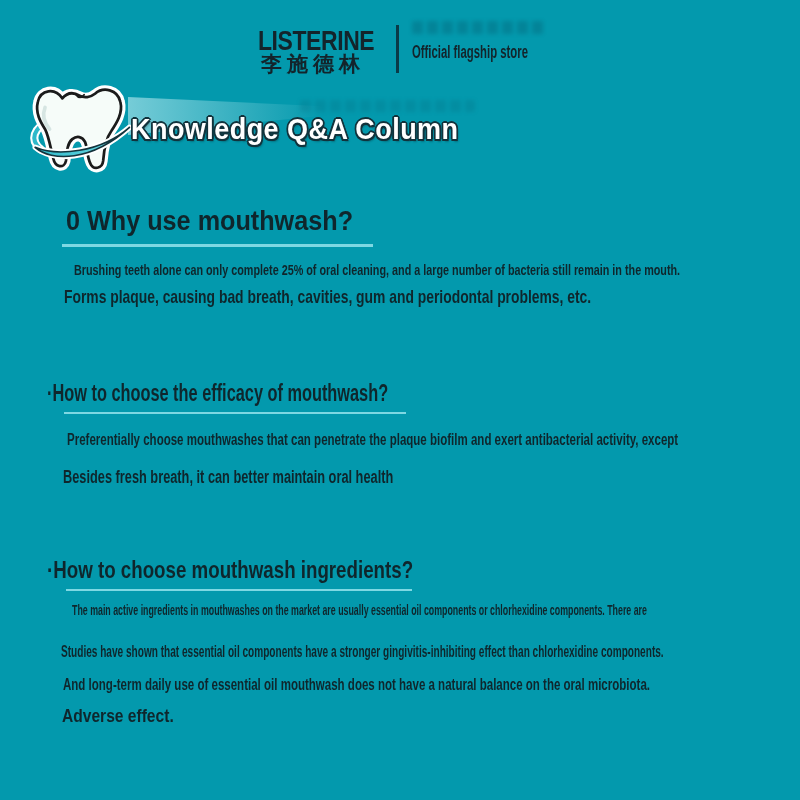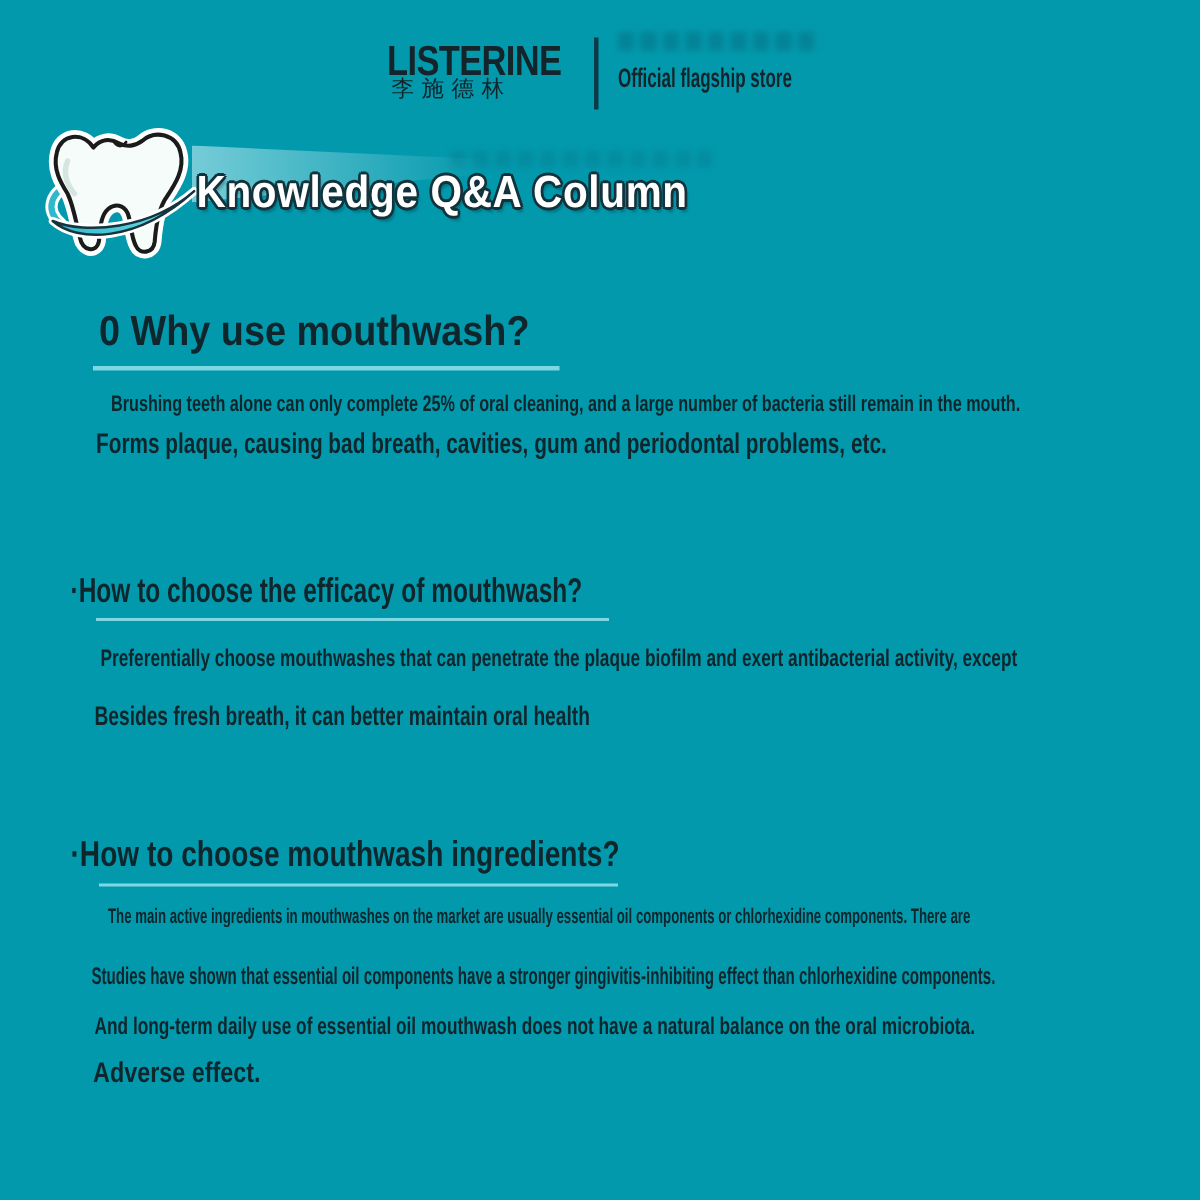--- a/index.html
+++ b/index.html
@@ -6,21 +6,21 @@
   .canvas {
     position:relative; width:800px; height:800px; overflow:hidden;
     background:#0399AD;
     font-family:"Liberation Sans", sans-serif;
   }
   .abs { position:absolute; white-space:nowrap; transform-origin:left top; }
   .dark { color:#0F262C; font-weight:bold; }
 
   
   .brand-name   { left:258px; top:25px;  font-size:28px; letter-spacing:-0.5px; transform:scaleX(.82); color:#13242B; font-weight:bold; }
-  .brand-cn     { left:261px; top:50px;  font-size:15px; letter-spacing:5px; color:#13242B; font-weight:normal; }
+  .brand-cn     { left:261px; top:50px;  font-size:21px; letter-spacing:5px; color:#13242B; font-weight:bold; }
   .hdr-divider  { left:396px; top:25px;  width:3px; height:48px; background:rgba(12,42,54,.85); }
   .store-label  { left:412px; top:42px;  font-size:18px; transform:scaleX(.63); color:#13242B; font-weight:bold; }
   .ghost {
     background:repeating-linear-gradient(90deg, rgba(6,76,96,.6) 0 11px, rgba(6,76,96,0) 11px 15px);
     filter:blur(2px); border-radius:2px;
   }
   .hdr-ghost    { left:412px; top:21px; width:135px; height:13px; opacity:.45; }
   .ttl-ghost    { left:300px; top:100px; width:175px; height:12px; opacity:.25; }
 
   

